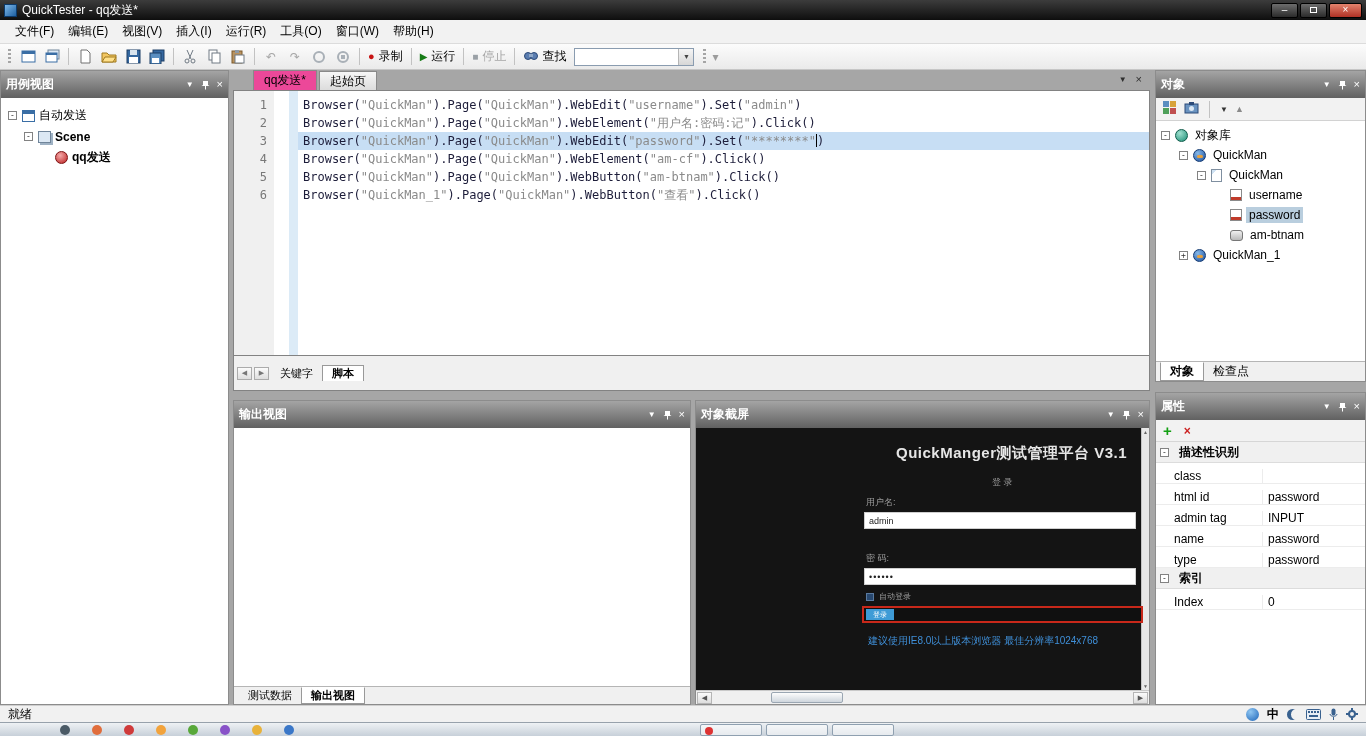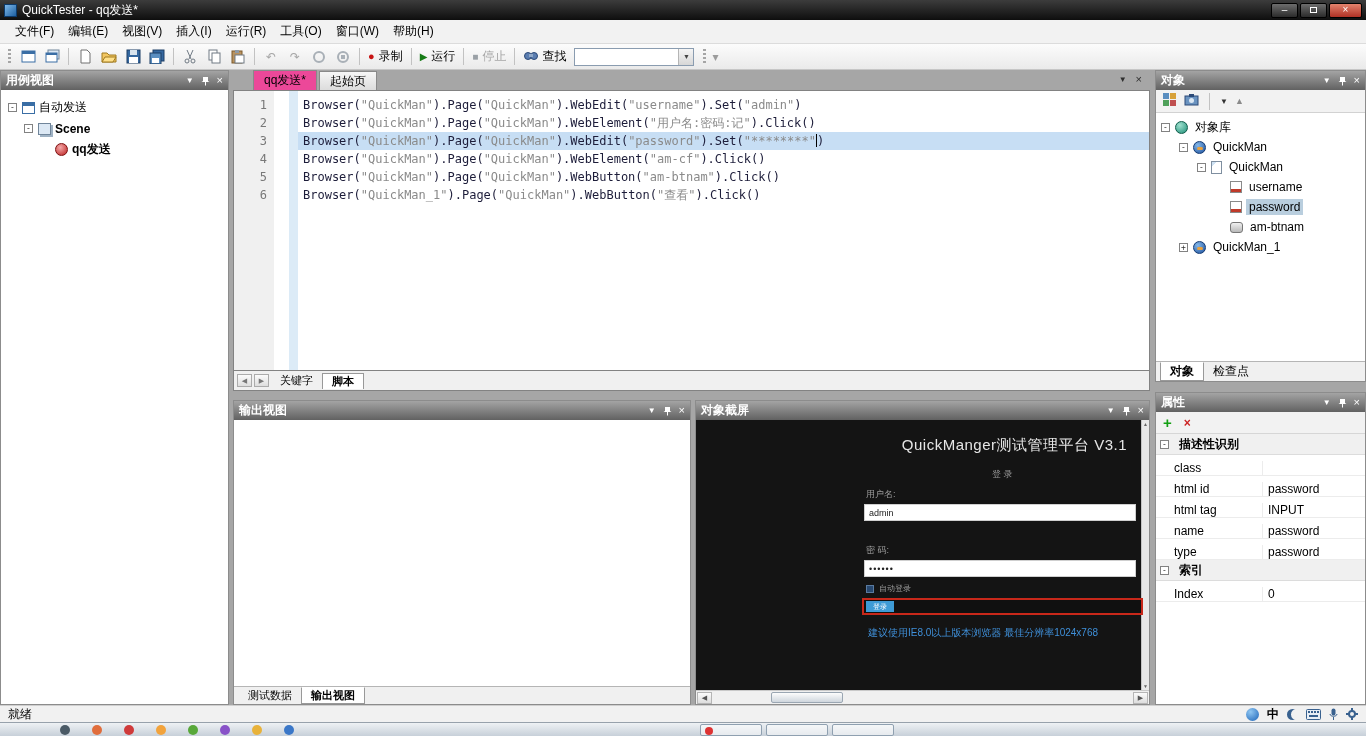--- a/index.html
+++ b/index.html
@@ -38,21 +38,21 @@
   .glyph-run{color:#157a15;font-size:10px;line-height:1;}
   .glyph-stop{color:#9aa0a6;font-size:10px;line-height:1;}
   .disabled{color:#a6a6a6;}
   .combo{width:120px;height:18px;background:#fff;border:1px solid #8a9cb0;display:flex;
     align-items:center;margin:0 3px;flex:none;}
   .combo-text{flex:1;padding-left:4px;color:#444;}
   .combo-arrow{width:15px;height:16px;background:linear-gradient(#f5f5f5,#d7d7d7);
     border-left:1px solid #b5b5b5;font-size:7px;color:#444;display:flex;align-items:center;justify-content:center;}
   .gray-glyph{color:#9c9c9c;font-size:12px;}
   
-  .panel-header{height:19px;flex:none;background:linear-gradient(180deg,#a4a4a4,#616161);
+  .panel-header{height:27px;flex:none;background:linear-gradient(180deg,#a4a4a4,#616161);
     color:#fff;font-weight:bold;display:flex;align-items:center;padding:0 5px;gap:24px;}
   .hdr-icons{margin-left:auto;display:flex;align-items:center;gap:7px;font-weight:normal;}
   .hdr-ic{font-size:8px;color:#fff;line-height:1;}
   .hdr-x{font-size:11px;color:#fff;line-height:1;}
   .panel{display:flex;flex-direction:column;background:#fff;border:1px solid #8c8c8c;}
   
   .left-panel{position:absolute;left:0;top:70px;width:229px;height:635px;}
   .tree{flex:1;background:#fff;padding-top:7px;}
   .trow{height:21px;display:flex;align-items:center;}
   .exp{width:9px;height:9px;border:1px solid #828282;background:#fff;color:#333;
@@ -81,40 +81,40 @@
   .code-wrap{flex:1;display:flex;border:1px solid #828282;background:#fff;overflow:hidden;}
   .gutter{width:40px;flex:none;background:#f0f0f0;padding:5px 7px 0 0;text-align:right;color:#787878;
     font:12px/18px "DejaVu Sans Mono",monospace;}
   .margin-white{width:15px;flex:none;background:#fff;}
   .margin-blue{width:9px;flex:none;background:#dcebf7;}
   .code-col{flex:1;padding-top:5px;font:12px/18px "DejaVu Sans Mono",monospace;color:#1d1d3a;white-space:pre;overflow:hidden;}
   .code-line{height:18px;padding-left:5px;}
   .code-line.selected{background:#c7def4;}
   .str{color:#8a8a8a;}
   .caret{display:inline-block;width:1px;height:13px;background:#000;vertical-align:-2px;}
-  .doc-bottom{height:20px;flex:none;background:#f0f0f0;border:1px solid #828282;border-top:none;
+  .doc-bottom{height:35px;flex:none;background:#f0f0f0;border:1px solid #828282;border-top:none;
     display:flex;align-items:center;padding-left:3px;font-size:11px;}
   .nav-btn{width:15px;height:13px;display:flex;align-items:center;justify-content:center;font-size:7px;color:#777;
     background:linear-gradient(#fbfbfb,#dedede);border:1px solid #ababab;margin-right:2px;}
   .btab{padding:0 9px;height:16px;display:flex;align-items:center;}
   .btab.active{background:#fff;border:1px solid #999;border-bottom:none;font-weight:bold;}
   
   .output-panel{position:absolute;left:233px;top:400px;width:458px;height:305px;}
   .output-body{flex:1;background:#fff;}
   .bottom-tabs{height:18px;flex:none;background:#f0f0f0;border-top:1px solid #b5b5b5;display:flex;
     align-items:stretch;padding-left:5px;font-size:11px;}
   .bt{padding:0 9px;display:flex;align-items:center;}
   .bt.active{background:#fff;border:1px solid #999;border-top:1px solid #fff;font-weight:bold;}
   
   .shot-panel{position:absolute;left:695px;top:400px;width:455px;height:305px;}
   .shot-body{flex:1;display:flex;background:#141414;position:relative;overflow:hidden;}
   .shot-canvas{position:relative;width:447px;background:#141414;}
   .shot-vscroll{width:8px;background:#e8e8e8;border-left:1px solid #c5c5c5;display:flex;flex-direction:column;
     justify-content:space-between;align-items:center;font-size:5px;color:#666;padding:1px 0;}
-  .shot-title{position:absolute;top:16px;right:14px;font-size:15px;color:#e6e6e6;letter-spacing:.5px;}
+  .shot-title{position:absolute;top:16px;right:14px;font-size:15px;color:#e6e6e6;letter-spacing:.5px;font-weight:bold;}
   .shot-small{position:absolute;font-size:9px;color:#9a9a9a;filter:blur(.3px);}
   .shot-input{position:absolute;left:168px;width:272px;height:17px;background:#fff;border:1px solid #cfcfcf;
     display:flex;align-items:center;padding-left:4px;font-size:9px;color:#222;}
   .chk{position:absolute;left:170px;top:165px;width:8px;height:8px;background:#28486f;border:1px solid #5a7aa0;}
   .redbox{position:absolute;left:166px;top:178px;width:281px;height:17px;border:2px solid #c8281a;
     background:#101010;display:flex;align-items:center;padding-left:2px;}
   .loginbtn{width:28px;height:11px;background:#3e9bd6;color:#fff;font-size:7px;display:flex;
     align-items:center;justify-content:center;}
   .shot-footer{position:absolute;left:172px;top:206px;width:268px;font-size:10px;color:#3f8fd8;filter:blur(.3px);}
   .hscroll{height:14px;flex:none;background:#f0f0f0;border-top:1px solid #c9c9c9;position:relative;
@@ -506,21 +506,21 @@
       </div>
       <div class="prow">
         <span class="pname">class</span>
         <span class="pval"></span>
       </div>
       <div class="prow">
         <span class="pname">html id</span>
         <span class="pval">password</span>
       </div>
       <div class="prow">
-        <span class="pname">html tag</span>
+        <span class="pname">admin tag</span>
         <span class="pval">INPUT</span>
       </div>
       <div class="prow">
         <span class="pname">name</span>
         <span class="pval">password</span>
       </div>
       <div class="prow">
         <span class="pname">type</span>
         <span class="pval">password</span>
       </div>

